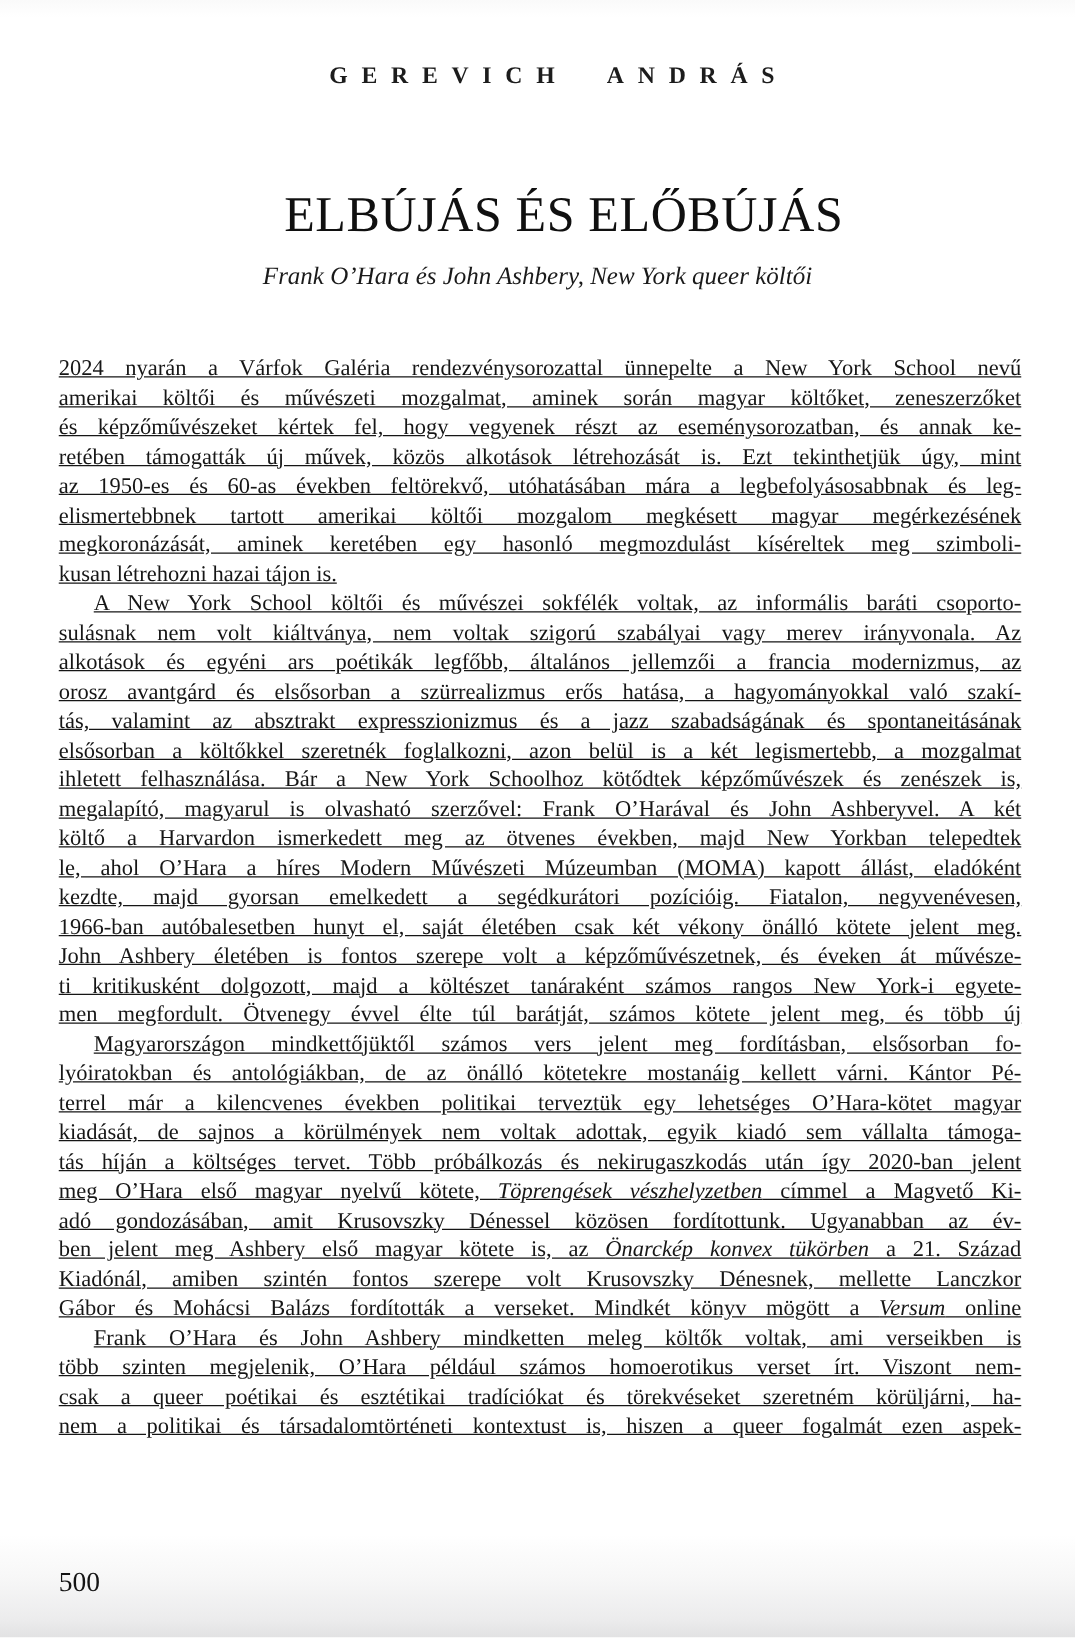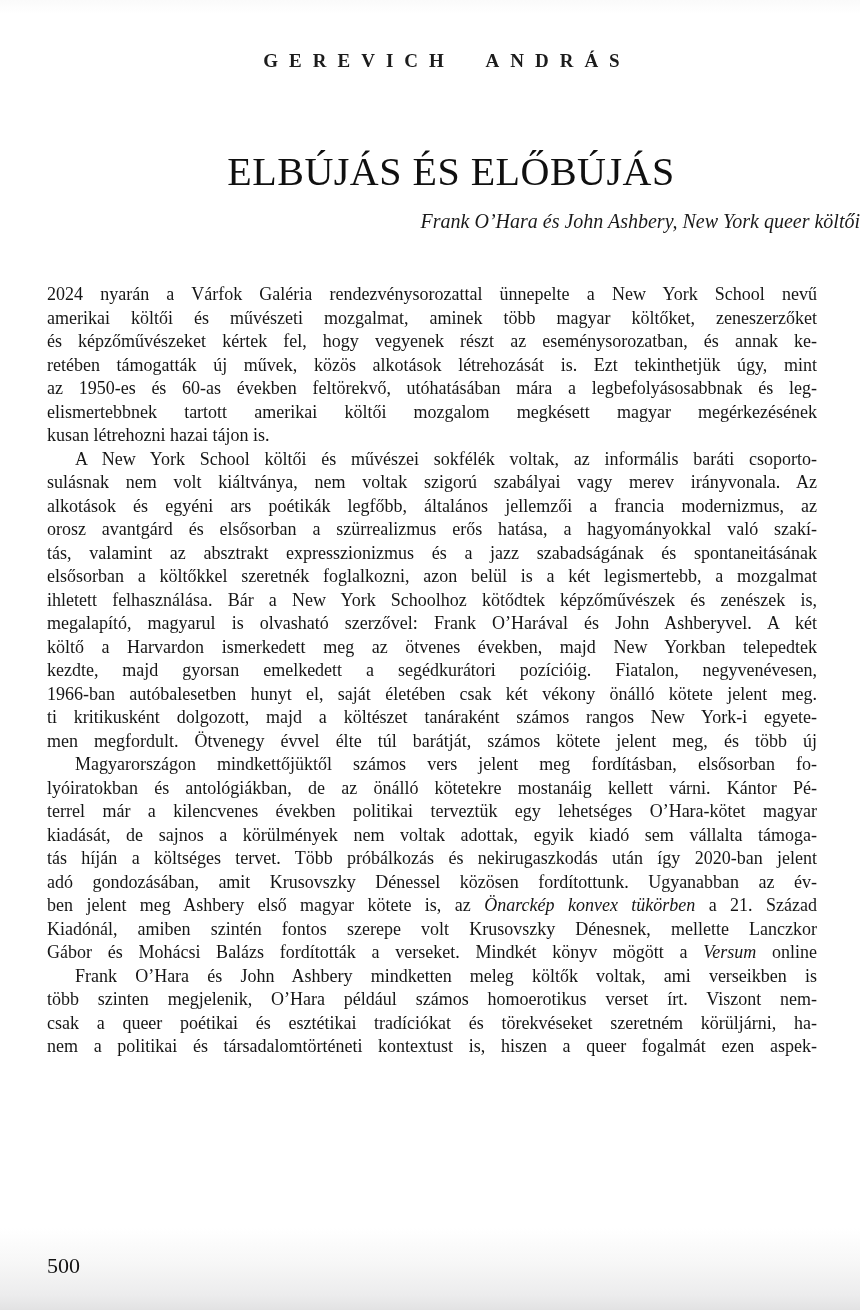--- a/index.html
+++ b/index.html
@@ -26,35 +26,36 @@
     font-weight: bold;
   }
   .article-title {
     position: absolute; top: 147px; left: 0; width: 100%;
     text-align: center;
     font-size: 40px; letter-spacing: 0.5px;
     color: #101010;
   }
   .article-subtitle {
     position: absolute; top: 210px; left: 0; width: 100%;
-    text-align: right;
+    text-align: center;
     font-style: italic;
     font-size: 20px;
     color: #1a1a1a;
   }
   .article-body {
     position: absolute; top: 283px; left: 47px; width: 770px;
     font-size: 18px;
     color: #161616;
   }
   .paragraph { margin: 0; }
   .bodyline {
     height: 23.5px; line-height: 23.5px;
     text-align: justify;
     text-align-last: justify;
+    text-decoration: underline;
   }
   .bodyline.para-end { text-align-last: left; }
   .bodyline.indent { padding-left: 28px; }
   .page-number {
     position: absolute; top: 1253px; left: 47px;
     font-size: 22px;
     color: #141414;
   }
 </style>
 </head>
@@ -63,48 +64,52 @@
 <div class="page">
   <div class="author-header">GEREVICH ANDRÁS</div>
 
   <h1 class="article-title" style="margin:1px; font-weight:normal;padding-left:20px;">ELBÚJÁS ÉS ELŐBÚJÁS</h1>
 
   <div class="article-subtitle">Frank O’Hara és John Ashbery, New York queer költői</div>
 
   <div class="article-body">
       <div class="paragraph">
         <div class="bodyline">2024 nyarán a Várfok Galéria rendezvénysorozattal ünnepelte a New York School nevű</div>
-        <div class="bodyline">amerikai költői és művészeti mozgalmat, aminek több magyar költőket, zeneszerzőket</div>
+        <div class="bodyline">amerikai költői és művészeti mozgalmat, aminek során magyar költőket, zeneszerzőket</div>
         <div class="bodyline">és képzőművészeket kértek fel, hogy vegyenek részt az eseménysorozatban, és annak ke-</div>
         <div class="bodyline">retében támogatták új művek, közös alkotások létrehozását is. Ezt tekinthetjük úgy, mint</div>
         <div class="bodyline">az 1950-es és 60-as években feltörekvő, utóhatásában mára a legbefolyásosabbnak és leg-</div>
         <div class="bodyline">elismertebbnek tartott amerikai költői mozgalom megkésett magyar megérkezésének</div>
+        <div class="bodyline">megkoronázását, aminek keretében egy hasonló megmozdulást kíséreltek meg szimboli-</div>
         <div class="bodyline para-end">kusan létrehozni hazai tájon is.</div>
       </div>
       <div class="paragraph">
         <div class="bodyline indent">A New York School költői és művészei sokfélék voltak, az informális baráti csoporto-</div>
         <div class="bodyline">sulásnak nem volt kiáltványa, nem voltak szigorú szabályai vagy merev irányvonala. Az</div>
         <div class="bodyline">alkotások és egyéni ars poétikák legfőbb, általános jellemzői a francia modernizmus, az</div>
         <div class="bodyline">orosz avantgárd és elsősorban a szürrealizmus erős hatása, a hagyományokkal való szakí-</div>
         <div class="bodyline">tás, valamint az absztrakt expresszionizmus és a jazz szabadságának és spontaneitásának</div>
         <div class="bodyline">elsősorban a költőkkel szeretnék foglalkozni, azon belül is a két legismertebb, a mozgalmat</div>
         <div class="bodyline">ihletett felhasználása. Bár a New York Schoolhoz kötődtek képzőművészek és zenészek is,</div>
         <div class="bodyline">megalapító, magyarul is olvasható szerzővel: Frank O’Harával és John Ashberyvel. A két</div>
         <div class="bodyline">költő a Harvardon ismerkedett meg az ötvenes években, majd New Yorkban telepedtek</div>
+        <div class="bodyline">le, ahol O’Hara a híres Modern Művészeti Múzeumban (MOMA) kapott állást, eladóként</div>
         <div class="bodyline">kezdte, majd gyorsan emelkedett a segédkurátori pozícióig. Fiatalon, negyvenévesen,</div>
         <div class="bodyline">1966-ban autóbalesetben hunyt el, saját életében csak két vékony önálló kötete jelent meg.</div>
+        <div class="bodyline">John Ashbery életében is fontos szerepe volt a képzőművészetnek, és éveken át művésze-</div>
         <div class="bodyline">ti kritikusként dolgozott, majd a költészet tanáraként számos rangos New York-i egyete-</div>
         <div class="bodyline">men megfordult. Ötvenegy évvel élte túl barátját, számos kötete jelent meg, és több új</div>
       </div>
       <div class="paragraph">
         <div class="bodyline indent">Magyarországon mindkettőjüktől számos vers jelent meg fordításban, elsősorban fo-</div>
         <div class="bodyline">lyóiratokban és antológiákban, de az önálló kötetekre mostanáig kellett várni. Kántor Pé-</div>
         <div class="bodyline">terrel már a kilencvenes években politikai terveztük egy lehetséges O’Hara-kötet magyar</div>
         <div class="bodyline">kiadását, de sajnos a körülmények nem voltak adottak, egyik kiadó sem vállalta támoga-</div>
         <div class="bodyline">tás híján a költséges tervet. Több próbálkozás és nekirugaszkodás után így 2020-ban jelent</div>
+        <div class="bodyline">meg O’Hara első magyar nyelvű kötete, <i>Töprengések vészhelyzetben</i> címmel a Magvető Ki-</div>
         <div class="bodyline">adó gondozásában, amit Krusovszky Dénessel közösen fordítottunk. Ugyanabban az év-</div>
         <div class="bodyline">ben jelent meg Ashbery első magyar kötete is, az <i>Önarckép konvex tükörben</i> a 21. Század</div>
         <div class="bodyline">Kiadónál, amiben szintén fontos szerepe volt Krusovszky Dénesnek, mellette Lanczkor</div>
         <div class="bodyline">Gábor és Mohácsi Balázs fordították a verseket. Mindkét könyv mögött a <i>Versum</i> online</div>
       </div>
       <div class="paragraph">
         <div class="bodyline indent">Frank O’Hara és John Ashbery mindketten meleg költők voltak, ami verseikben is</div>
         <div class="bodyline">több szinten megjelenik, O’Hara például számos homoerotikus verset írt. Viszont nem-</div>
         <div class="bodyline">csak a queer poétikai és esztétikai tradíciókat és törekvéseket szeretném körüljárni, ha-</div>
         <div class="bodyline">nem a politikai és társadalomtörténeti kontextust is, hiszen a queer fogalmát ezen aspek-</div>

